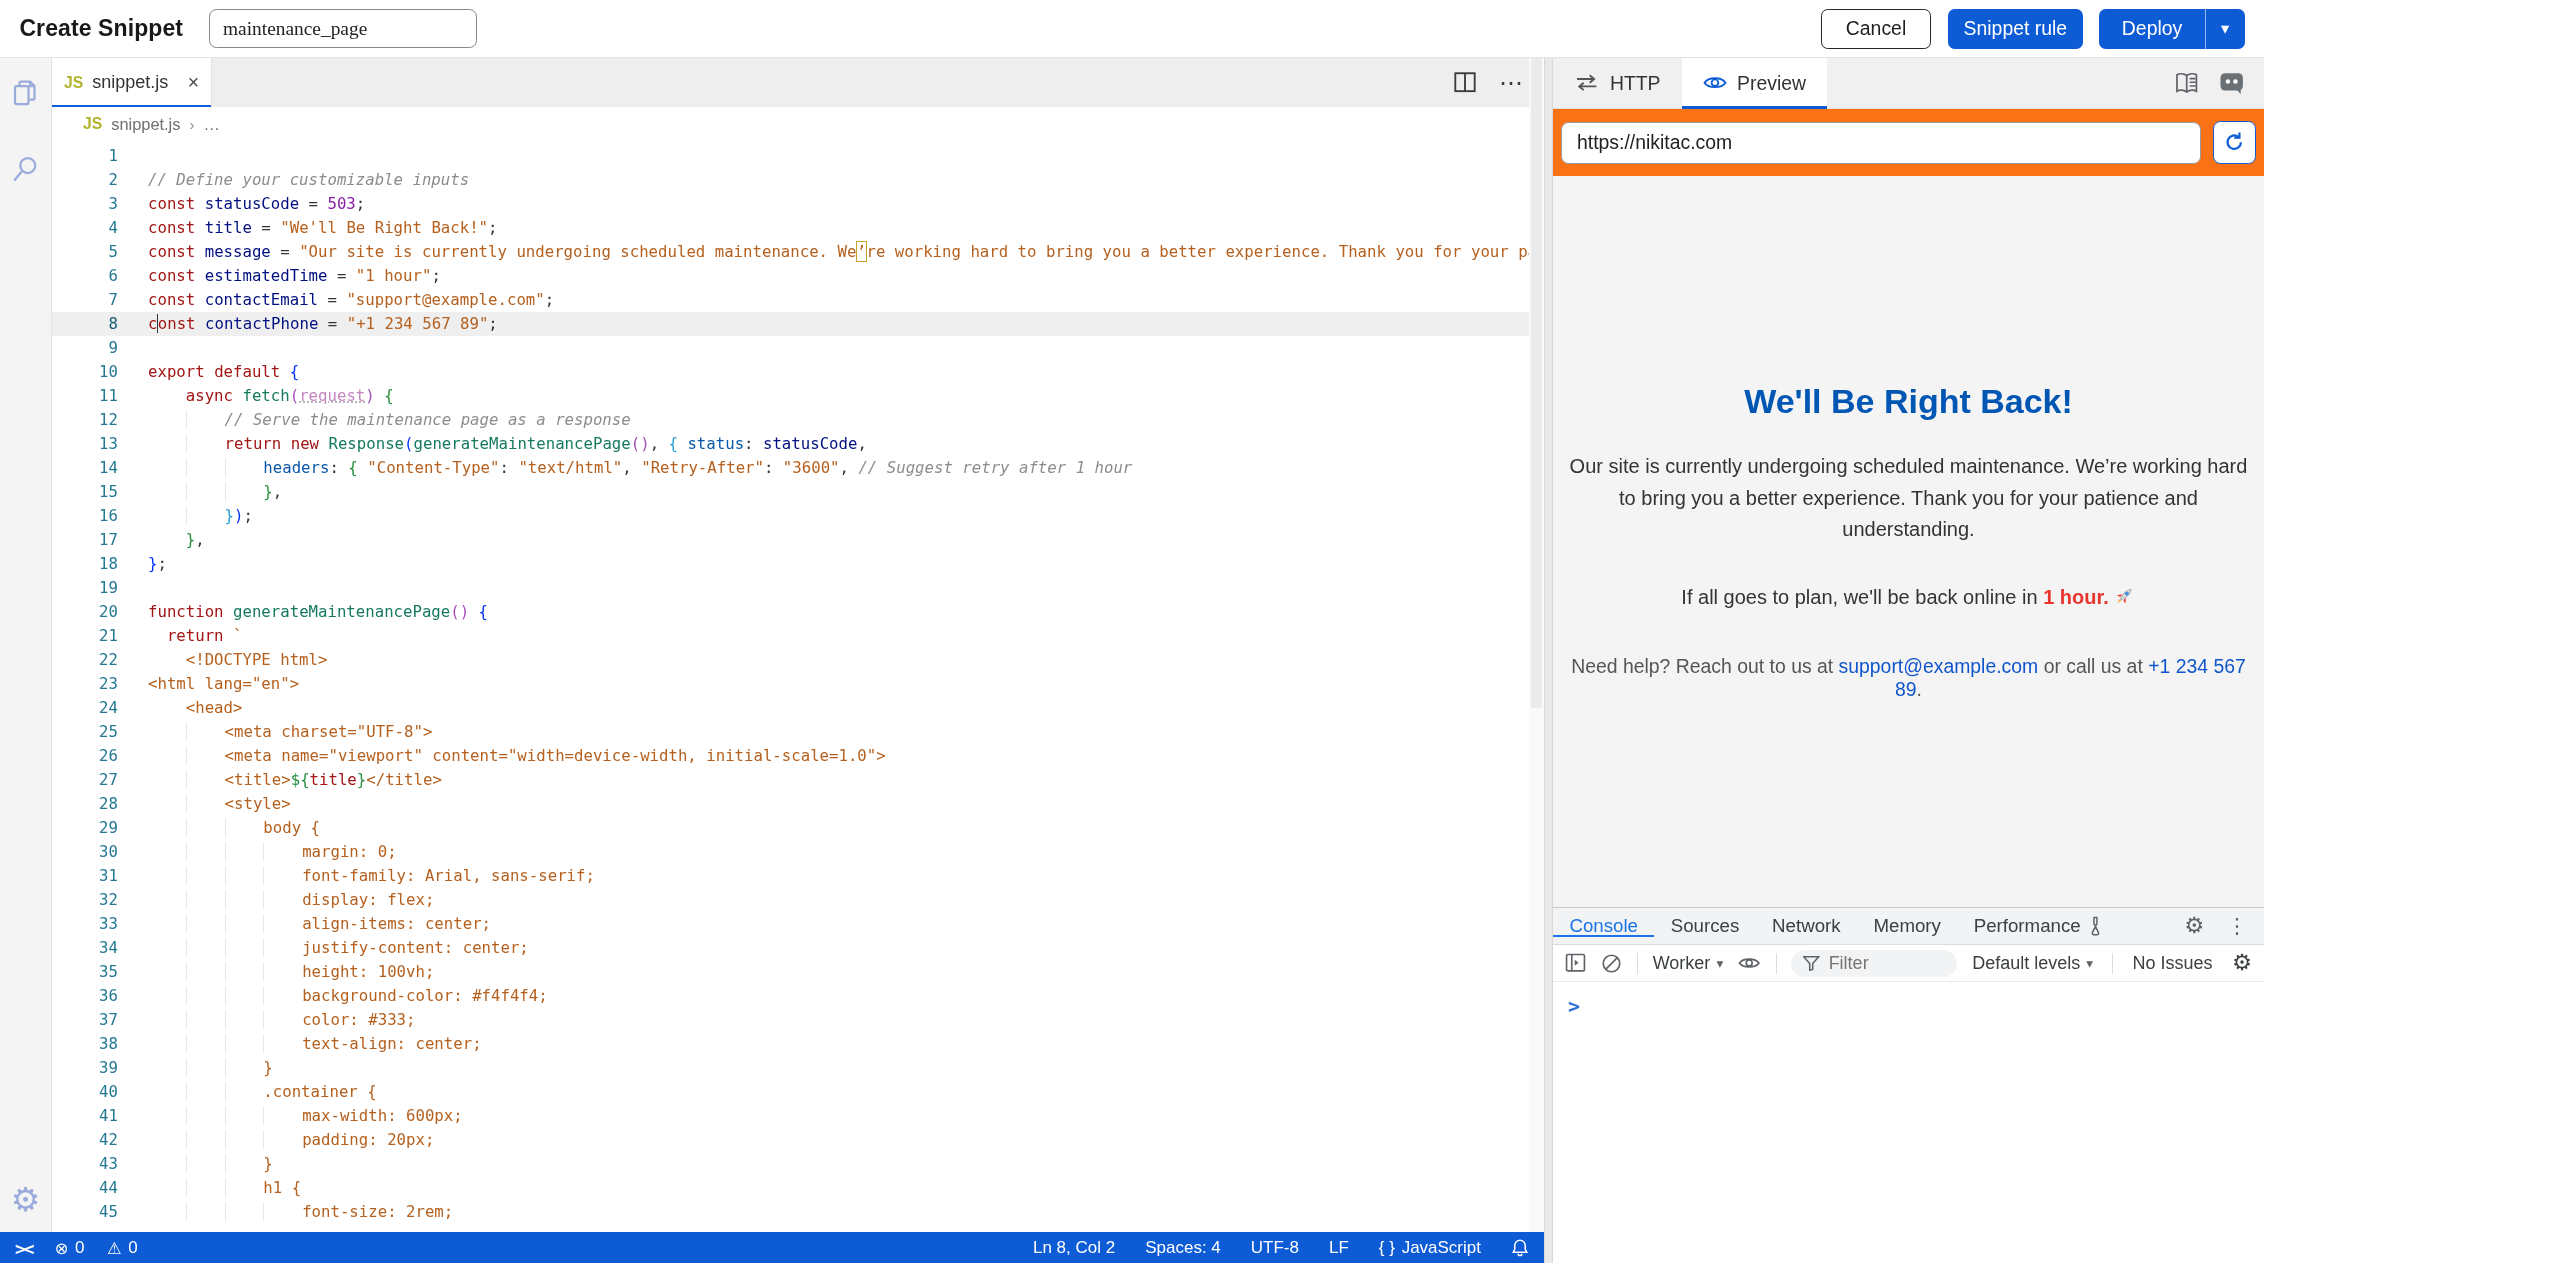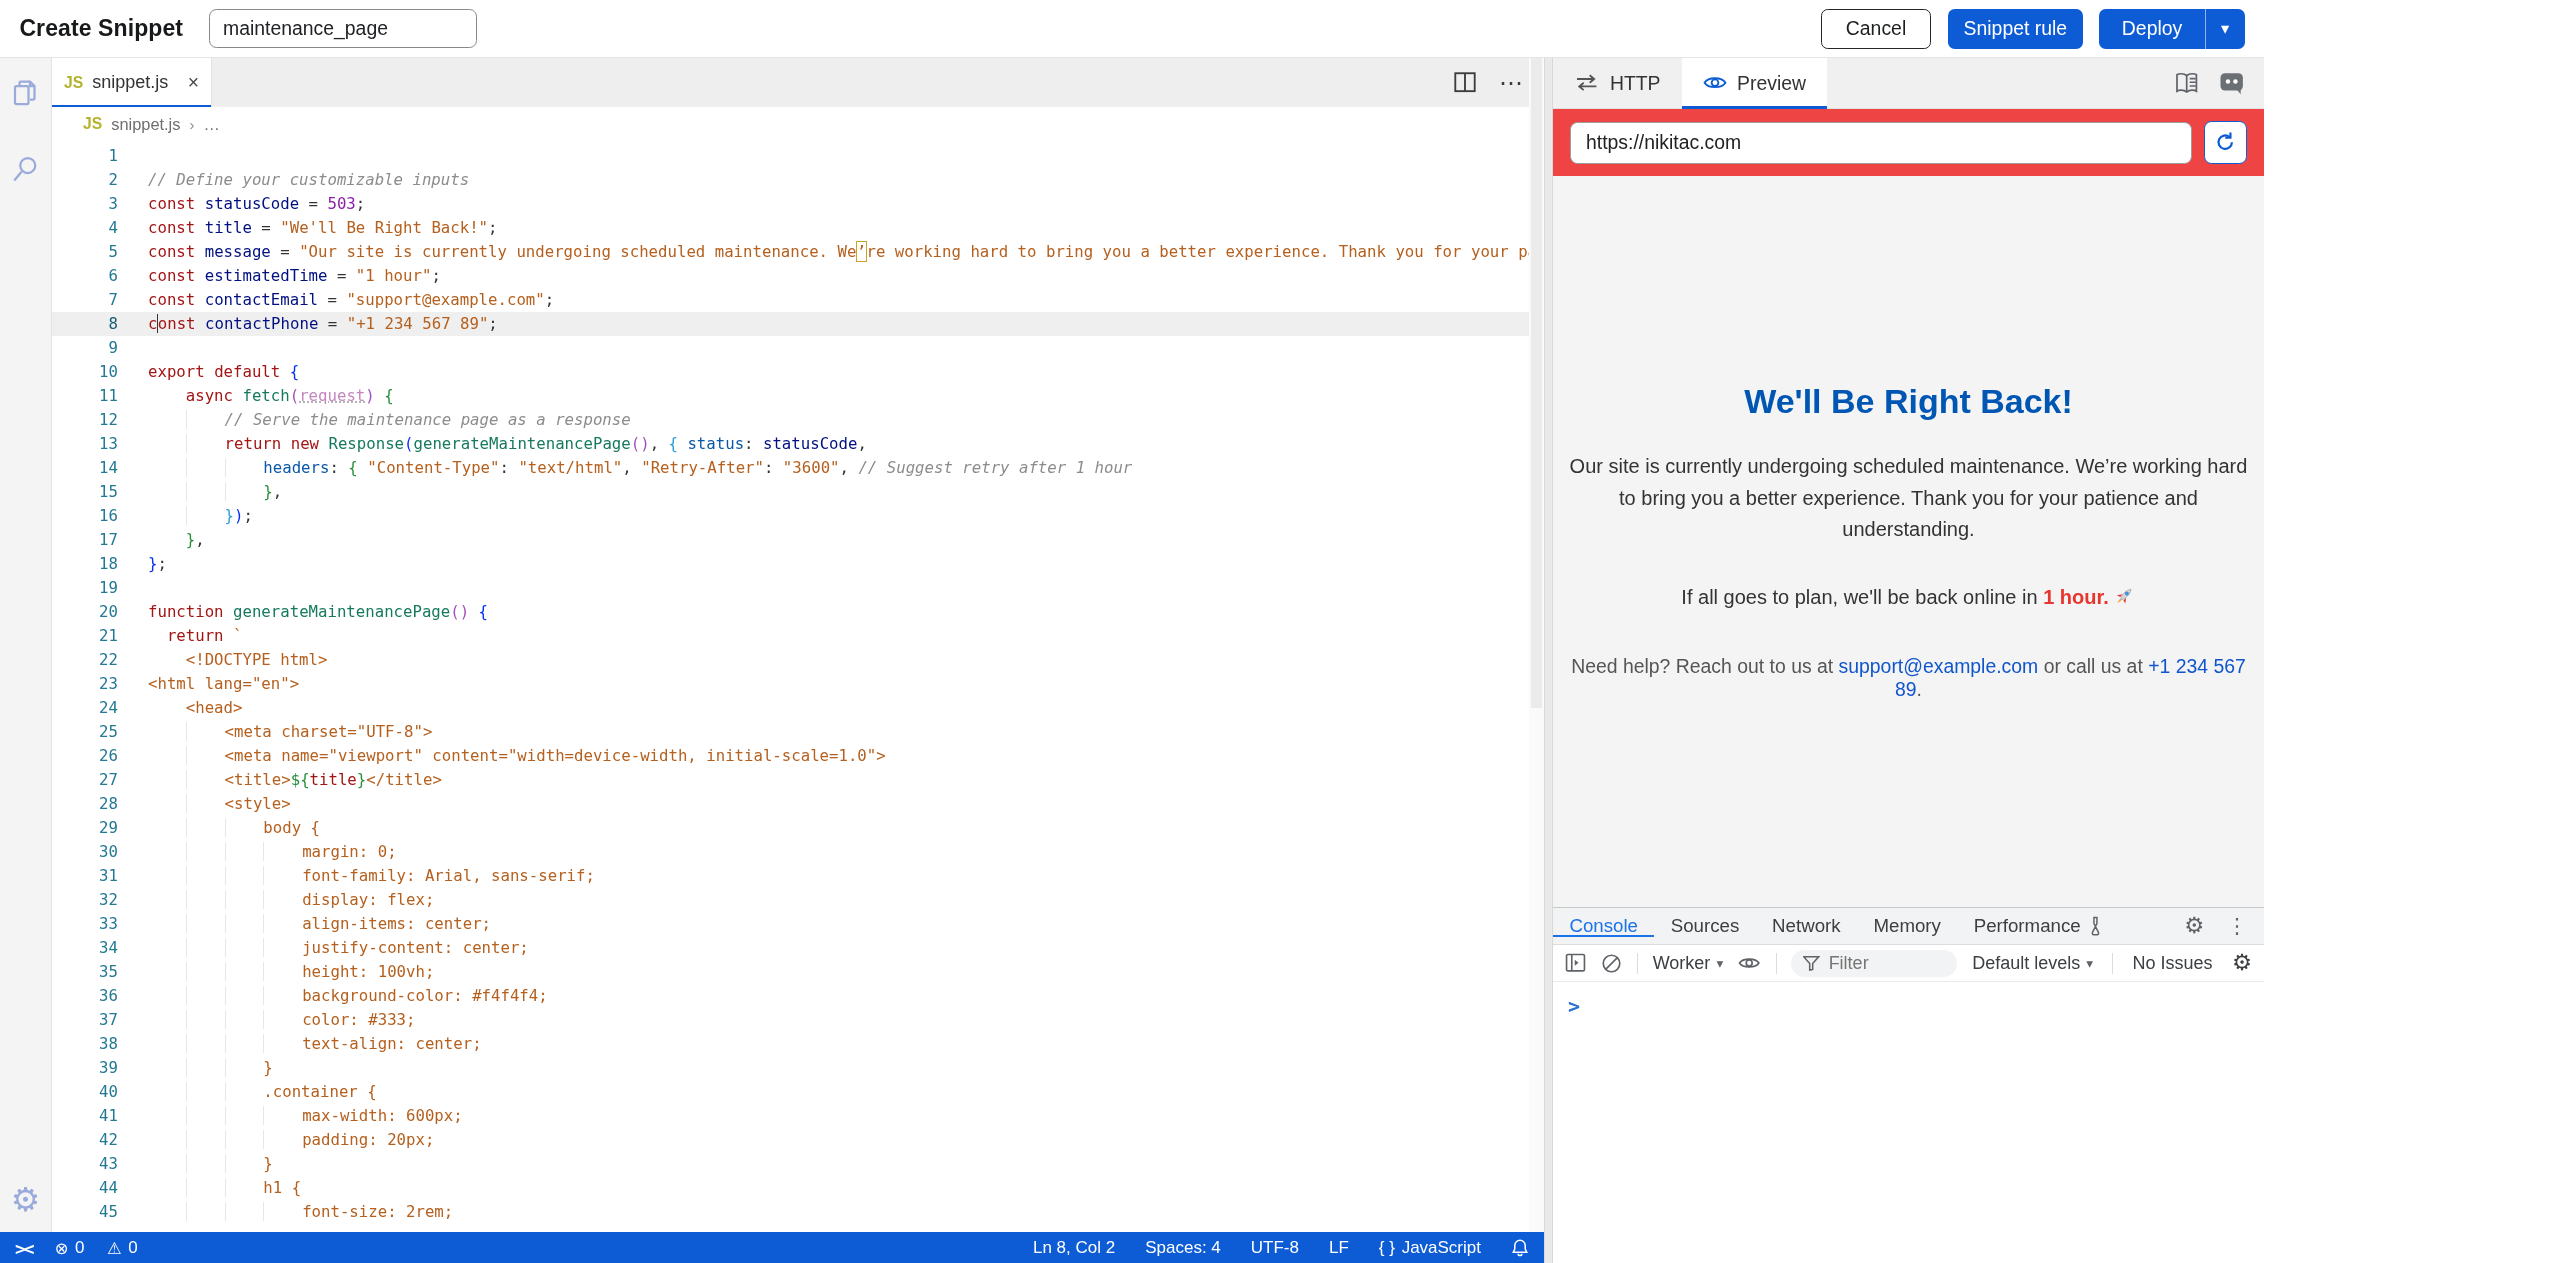--- a/index.html
+++ b/index.html
@@ -3,21 +3,21 @@
 <meta charset="utf-8">
 <style>
   *{box-sizing:border-box;margin:0;padding:0}
   html,body{background:#fff}
   body{font-family:"Liberation Sans",sans-serif;color:#222}
   .app{position:relative;width:2264px;height:1263px;background:#fff;overflow:hidden}
 
   
   .header{height:58px;display:flex;align-items:center;gap:25.4px;padding:0 19.4px;border-bottom:0.7px solid #e4e4e4;background:#fff}
   .header h1{font-size:23px;font-weight:700;color:#17191b;letter-spacing:0.1px}
-  .name-input{width:268px;height:39px;border:1.5px solid #86888c;border-radius:7.5px;font-size:19.4px;padding:0 13.5px;color:#202225;font-family:Liberation Sans, sans-serif;outline:none}
+  .name-input{width:268px;height:39px;border:1.5px solid #86888c;border-radius:7.5px;font-size:19.4px;padding:0 13.5px;color:#202225;font-family:Liberation Serif, serif;outline:none}
   .header-actions{margin-left:auto;display:flex;gap:16.4px;align-items:center}
   .btn{height:40px;border-radius:6.7px;font-size:19.4px;display:flex;align-items:center;justify-content:center;cursor:pointer;font-family:"Liberation Sans",sans-serif}
   .btn-cancel{background:#fff;border:1.5px solid #24272a;color:#1c1e20;padding:0 24px}
   .btn-blue{background:#0d5cd6;color:#fff;border:none;padding:0 16px}
   .split{display:flex;border-radius:6.7px;overflow:hidden}
   .split .main{border-radius:0;padding:0 22.4px}
   .split .arrow{display:flex;align-items:center;justify-content:center;background:#0d5cd6;color:#fff;width:40px;border-left:0.7px solid rgba(255,255,255,.55);font-size:16.4px;cursor:pointer}
 
   
   .workspace{display:flex;height:1206px}
@@ -81,21 +81,21 @@
   .divider{width:9px;background:#e9e9ea;border-left:0.7px solid #d8d8d9;border-right:0.7px solid #d8d8d9}
 
   
   .right-pane{flex:1;display:flex;flex-direction:column;background:#fff;min-width:0}
   .preview-tabs{height:51px;background:#f0f0f0;display:flex;align-items:stretch;border-bottom:0.7px solid #e0e0e0}
   .ptab{display:flex;align-items:center;gap:10.5px;padding:0 21px;font-size:19.4px;color:#333;cursor:pointer}
   .ptab.active{background:#fff;position:relative}
   .ptab.active::after{content:"";position:absolute;left:0;right:0;bottom:-0.7px;height:3px;background:#0d5cd6}
   .pt-icons{margin-left:auto;display:flex;gap:19.4px;align-items:center;padding-right:19.4px;color:#5f6368}
 
-  .url-row{height:67px;display:flex;align-items:center;padding:0 17px;gap:12px;background:#ef4444}
+  .url-row{height:67px;display:flex;align-items:center;padding:0 8px;gap:12px;background:#f97316}
   .url-input{flex:1;height:42px;border:1.5px solid #9b9b9b;border-radius:7.5px;font-size:19.4px;padding:0 15px;color:#222;font-family:"Liberation Sans",sans-serif;outline:none}
   .refresh-btn{width:43px;height:43px;border:1.5px solid #0d5cd6;border-radius:7.5px;background:#fff;display:flex;align-items:center;justify-content:center;cursor:pointer}
 
   
   .preview-frame{flex:1;background:#f4f4f4;display:flex;align-items:center;justify-content:center;overflow:hidden}
   .mp{max-width:994px;text-align:center;padding:0 15px}
   .mp-h1{font-size:34px;font-weight:700;color:#0056b3;margin-bottom:30px;font-family:"Liberation Sans",sans-serif}
   .mp-p{font-size:20px;color:#333;line-height:1.58;margin:0 auto 39px;max-width:867px}
   .mp-eta{font-size:20px;color:#333;margin-bottom:46px}
   .mp-eta .hot{color:#e8352e;font-weight:700}

